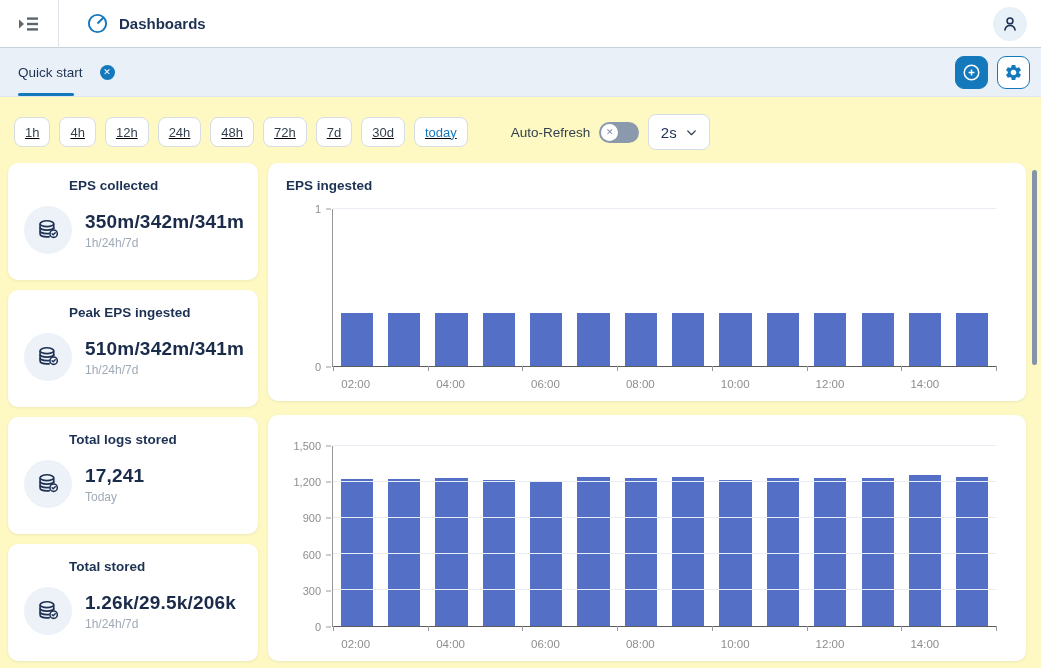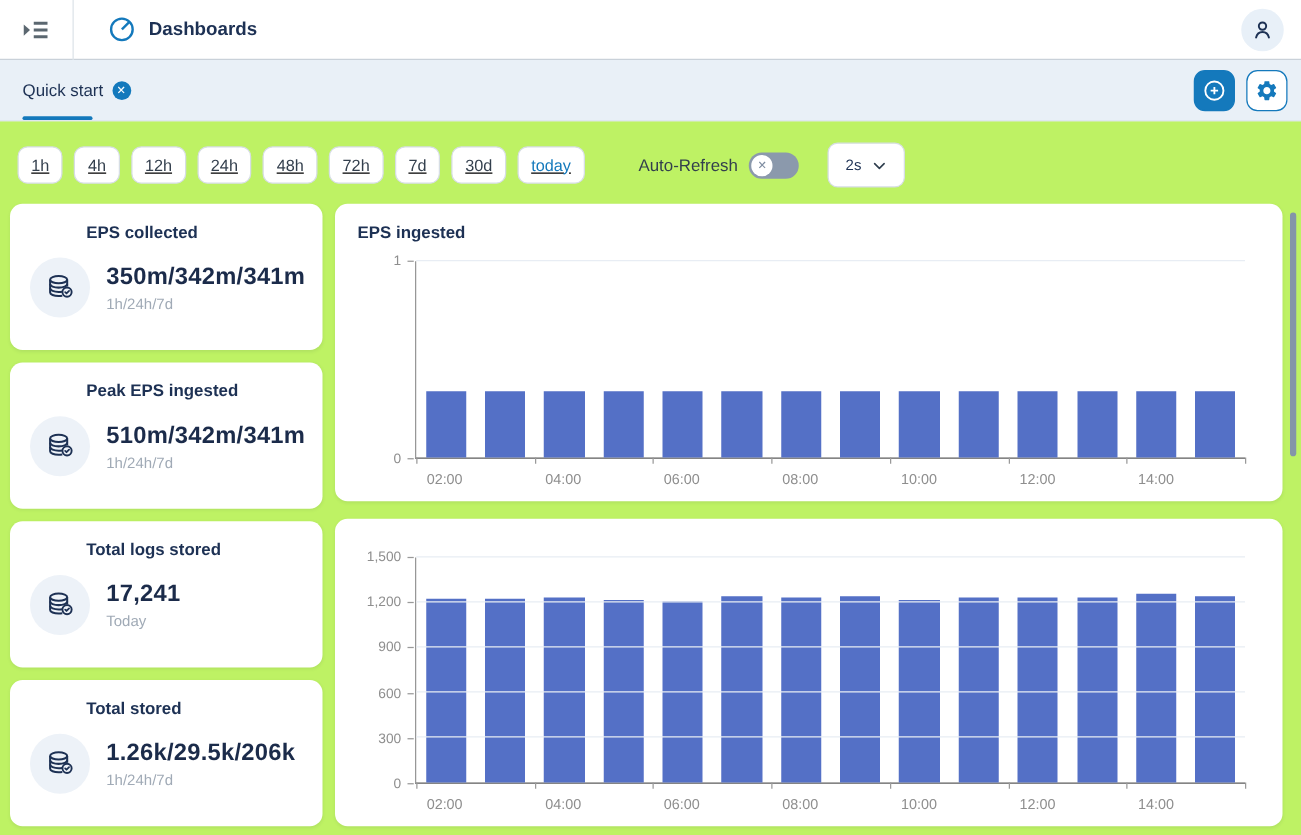--- a/index.html
+++ b/index.html
@@ -1,47 +1,47 @@
 <!DOCTYPE html>
 <html><head>
 <meta charset="utf-8">
 <style>
   * { margin:0; padding:0; box-sizing:border-box; }
   html,body { width:1041px; height:668px; overflow:hidden; }
   body { font-family:"Liberation Sans", sans-serif; background:#e9f0f7; }
-  .page { position:relative; width:1041px; height:668px; background:#bef264; overflow:hidden; }
+  .page { position:relative; width:1041px; height:668px; background:#fef9c3; overflow:hidden; }
 
   
   .topbar { height:48px; background:#ffffff; border-bottom:1px solid #c9d1d9; display:flex; align-items:center; }
   .sidebar-toggle { width:58px; height:100%; display:flex; align-items:center; justify-content:center; background:none; border:none; cursor:pointer; }
   .topbar-divider { width:1px; height:48px; background:#dde3e9; }
   .app-title { display:flex; align-items:center; gap:10px; margin-left:27px; }
   .app-title span { font-size:15px; font-weight:bold; color:#1d3154; }
   .avatar { margin-left:auto; margin-right:14px; width:34px; height:34px; border-radius:50%; background:#e8f0f8; display:flex; align-items:center; justify-content:center; cursor:pointer; }
 
   
   .tabbar { height:49px; background:#e9f0f7; border-bottom:1px solid #dfe7ee; display:flex; align-items:center; padding:0 11px 0 18px; }
-  .tab { position:relative; height:100%; display:flex; align-items:center; gap:7px; padding-right:10px; cursor:pointer; }
+  .tab { position:relative; height:100%; display:flex; align-items:center; gap:17px; padding-right:10px; cursor:pointer; }
   .tab-label { font-size:13.5px; color:#1d3154; }
   .tab.active::after { content:""; position:absolute; left:0; bottom:0; width:56px; height:3px; background:#1479bc; border-radius:2px; }
   .tab-close { width:15px; height:15px; border-radius:50%; background:#1479bc; color:#fff; font-size:9px; line-height:15px; text-align:center; cursor:pointer; }
   .tab-actions { margin-left:auto; display:flex; gap:9px; }
   .icon-btn { width:33px; height:33px; border-radius:9px; display:flex; align-items:center; justify-content:center; cursor:pointer; }
   .btn-add { background:#1479bc; border:1px solid #1479bc; }
   .btn-settings { background:#ffffff; border:1.5px solid #1479bc; }
 
   
   .toolbar { display:flex; align-items:center; padding:17px 14px 13px 14px; gap:9px; }
   .range-btn { height:30px; padding:0 10px; min-width:30px; background:#fff; border:1px solid #d6dde4; border-radius:8px; font-size:13px; font-family:"Liberation Sans",sans-serif; color:#333f4d; cursor:pointer; }
   .range-btn.selected { color:#1479bc; }
   .auto-refresh { display:flex; align-items:center; gap:9px; margin-left:34px; }
   .auto-refresh-label { font-size:13.5px; color:#333f4d; }
   .toggle { position:relative; width:40px; height:21px; border-radius:11px; background:#8b99ac; cursor:pointer; }
   .toggle-knob { position:absolute; left:2px; top:2px; width:17px; height:17px; border-radius:50%; background:#fff; color:#7d8ca0; font-size:9px; line-height:17px; text-align:center; }
-  .interval-select { margin-left:14px; height:36px; width:62px; background:#fff; border:1px solid #d6dde4; border-radius:8px; display:flex; align-items:center; justify-content:center; gap:8px; font-size:12px; color:#1d3154; cursor:pointer; }
+  .interval-select { height:36px; width:62px; background:#fff; border:1px solid #d6dde4; border-radius:8px; display:flex; align-items:center; justify-content:center; gap:8px; font-size:15px; color:#1d3154; cursor:pointer; }
 
   
   .main { display:flex; gap:10px; padding:0 15px 0 8px; height:499px; }
   .stat-col { width:250px; display:flex; flex-direction:column; gap:10px; flex:none; }
   .chart-col { flex:1; display:flex; flex-direction:column; gap:14px; min-width:0; }
 
   .card { background:#fff; border-radius:10px; box-shadow:0 1px 3px rgba(16,42,67,.08); height:117px; padding:15px 16px; }
   .card-title { font-size:13.5px; font-weight:bold; color:#1d3154;margin-left:45px; }
   .card-body { display:flex; align-items:center; gap:13px; margin-top:13px; }
   .card-icon-circle { width:48px; height:48px; border-radius:50%; background:#edf2f8; display:flex; align-items:center; justify-content:center; flex:none; }

